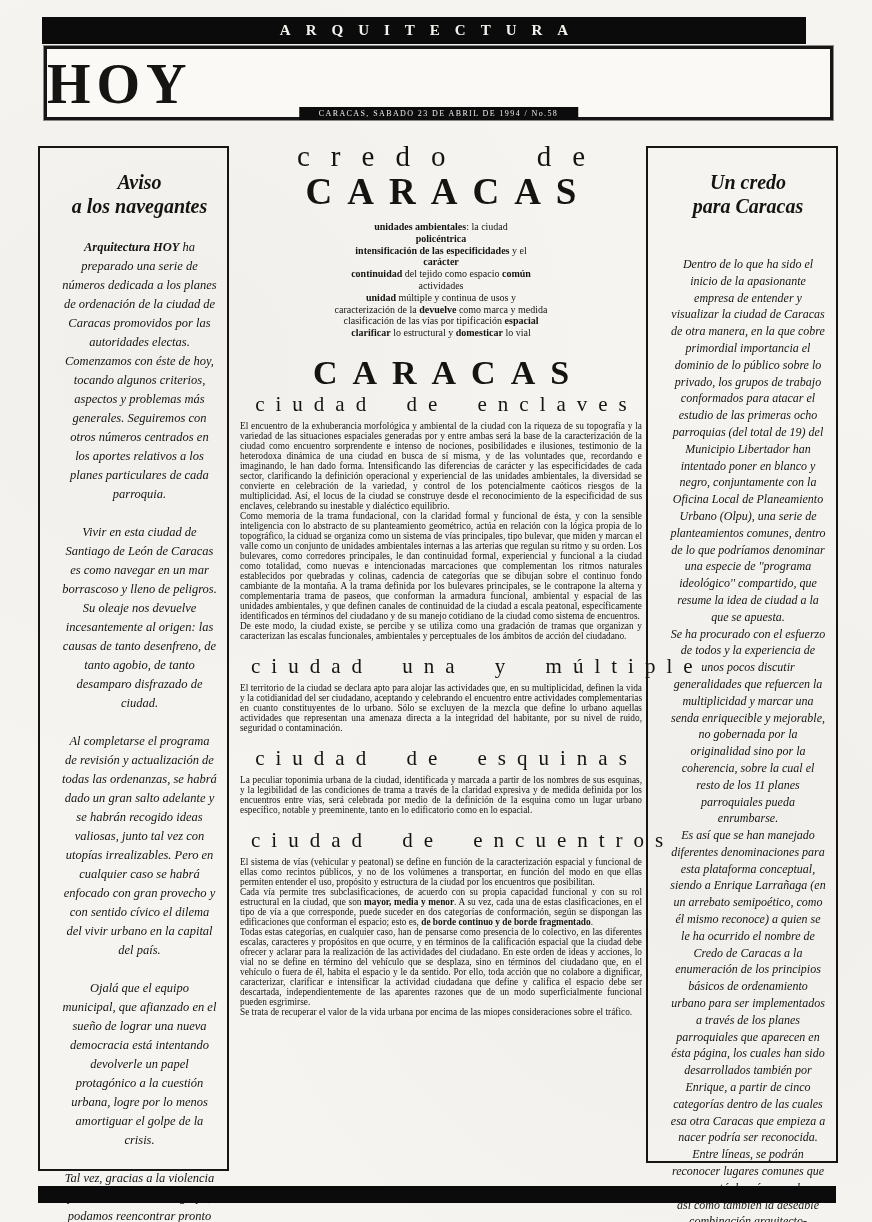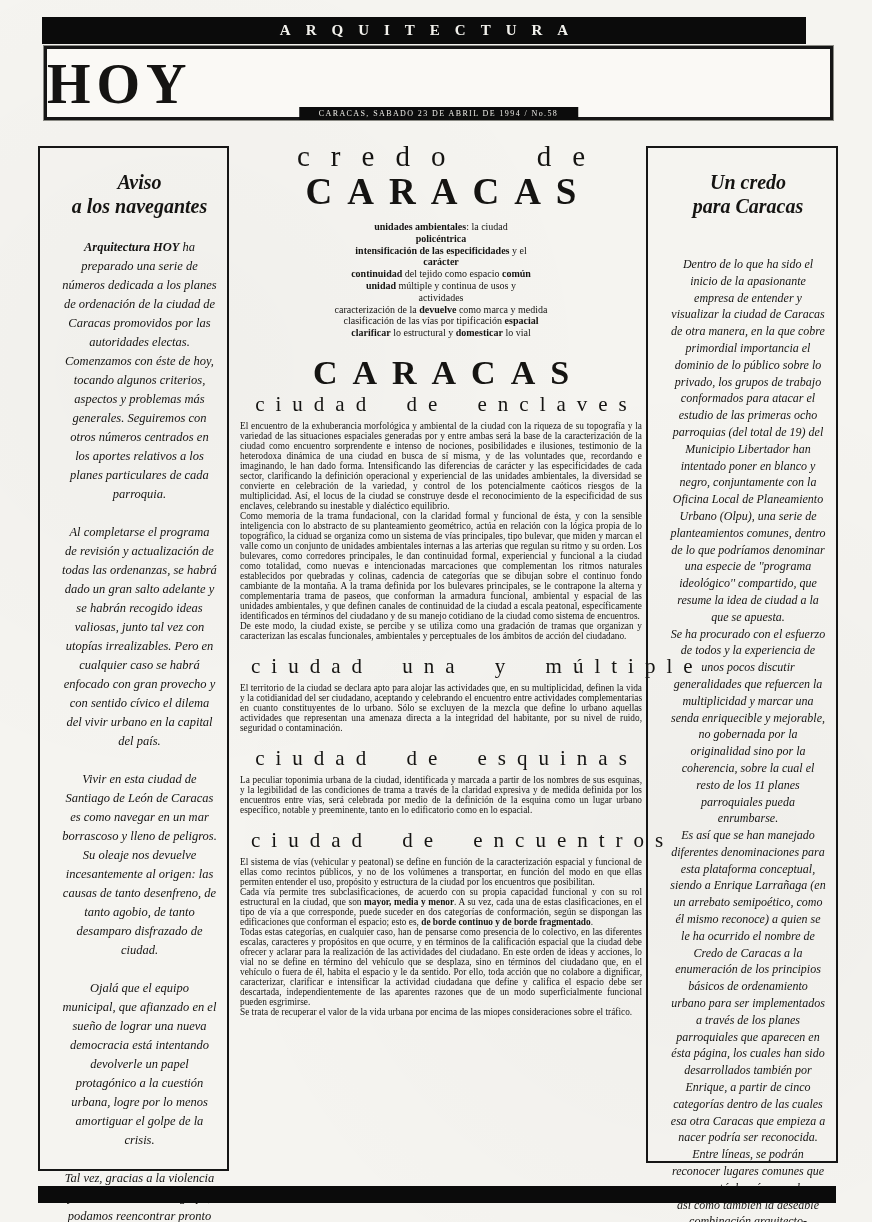--- a/index.html
+++ b/index.html
@@ -108,39 +108,39 @@
     <div class="dateline">CARACAS, SABADO 23 DE ABRIL DE 1994  / No.58</div>
   </div>
 
   <div class="side-col col-left">
     <div class="side-title">
       <div>Aviso</div>
       <div>a los navegantes</div>
     </div>
     <div class="side-paras">
         <p><span class="seg-b">Arquitectura HOY</span><span> ha preparado una serie de números dedicada a los planes de ordenación de la ciudad de Caracas promovidos por las autoridades electas. Comenzamos con éste de hoy, tocando algunos criterios, aspectos y problemas más generales. Seguiremos con otros números centrados en los aportes relativos a los planes particulares de cada parroquia.</span></p>
+        <p><span>Vivir en esta ciudad de Santiago de León de Caracas es como navegar en un mar borrascoso y lleno de peligros. Su oleaje nos devuelve incesantemente al origen: las causas de tanto desenfreno, de tanto agobio, de tanto desamparo disfrazado de ciudad.</span></p>
         <p><span>Al completarse el programa de revisión y actualización de todas las ordenanzas, se habrá dado un gran salto adelante y se habrán recogido ideas valiosas, junto tal vez con utopías irrealizables. Pero en cualquier caso se habrá enfocado con gran provecho y con sentido cívico el dilema del vivir urbano en la capital del país.</span></p>
-        <p><span>Vivir en esta ciudad de Santiago de León de Caracas es como navegar en un mar borrascoso y lleno de peligros. Su oleaje nos devuelve incesantemente al origen: las causas de tanto desenfreno, de tanto agobio, de tanto desamparo disfrazado de ciudad.</span></p>
         <p><span>Ojalá que el equipo municipal, que afianzado en el sueño de lograr una nueva democracia está intentando devolverle un papel protagónico a la cuestión urbana, logre por lo menos amortiguar el golpe de la crisis.</span></p>
         <p><span>Tal vez, gracias a la violencia y al envión del mismo golpe, podamos reencontrar pronto el destello y la cordura de una Caracas de verdad.</span></p>
       </div>
     <div class="signature">■ J.P.P.</div>
   </div>
 
   <div class="col-center">
     <div class="credo-small">credo de</div>
     <div class="credo-big">CARACAS</div>
     <div class="credo-list">
         <p><span class="seg-b">unidades ambientales</span><span>: la ciudad</span></p>
         <p><span class="seg-b">policéntrica</span></p>
         <p><span class="seg-b">intensificación de las especificidades</span><span> y el</span></p>
         <p><span class="seg-b">carácter</span></p>
         <p><span class="seg-b">continuidad</span><span> del tejido como espacio </span><span class="seg-b">común</span></p>
+        <p><span>actividades</span></p>
         <p><span class="seg-b">unidad</span><span> múltiple y continua de usos y</span></p>
-        <p><span>actividades</span></p>
         <p><span>caracterización de la </span><span class="seg-b">devuelve</span><span> como marca y medida</span></p>
         <p><span>clasificación de las vías por tipificación </span><span class="seg-b">espacial</span></p>
         <p><span class="seg-b">clarificar</span><span> lo estructural y </span><span class="seg-b">domesticar</span><span> lo vial</span></p>
       </div>
 
     <div>
       <div class="sec-kicker">CARACAS</div>
       <div class="sec-head first">ciudad de enclaves</div>
       <div class="sec-body">
           <p><span>El encuentro de la exhuberancia morfológica y ambiental de la ciudad con la riqueza de su topografía y la variedad de las situaciones espaciales generadas por y entre ambas será la base de la caracterización de la ciudad como encuentro sorprendente e intenso de nociones, posibilidades e ilusiones, testimonio de la heterodoxa dinámica de una ciudad en busca de sí misma, y de las voluntades que, recordando e imaginando, le han dado forma. Intensificando las diferencias de carácter y las especificidades de cada sector, clarificando la definición operacional y experiencial de las unidades ambientales, la diversidad se convierte en celebración de la variedad, y control de los potencialmente caóticos riesgos de la multiplicidad. Así, el locus de la ciudad se construye desde el reconocimiento de la especificidad de sus enclaves, celebrando su inestable y dialéctico equilibrio.</span></p>

